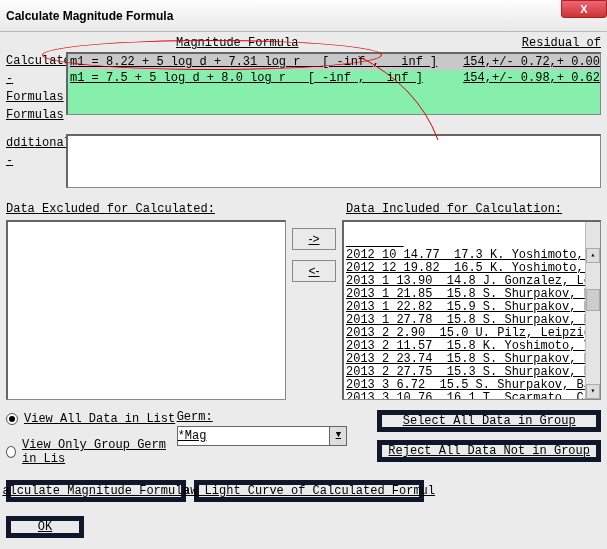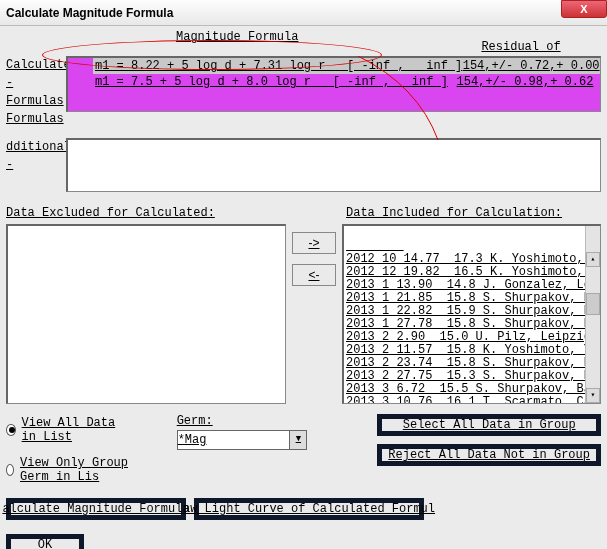--- a/index.html
+++ b/index.html
@@ -8,55 +8,55 @@
     font-family: "Courier New", monospace;
     font-size: 12px;
     background: #ebebeb;
     width: 607px; height: 549px;
     overflow: hidden;
     color: #000;
   }
   .titlebar {
     background: linear-gradient(#fdfdfd,#e8e8e8);
     border-bottom: 1px solid #bbb;
-    height: 26px;
+    height: 32px;
     display: flex; align-items: center;
     padding-left: 6px;
     font-family: Arial, sans-serif;
     font-size: 12px; font-weight: bold;
     position: relative;
   }
   .closebtn {
     position: absolute; right: 0; top: 0;
     width: 46px; height: 18px;
     background: linear-gradient(#e67,#c33);
     color: #fff; text-align: center;
     font-family: Arial,sans-serif; font-size: 11px;
     line-height: 17px;
     border: 1px solid #a22;
     border-bottom-left-radius: 3px; border-bottom-right-radius: 3px;
   }
   .content { padding: 4px 6px 6px 6px; text-decoration: underline; }
   .hdrrow { display: flex; }
   .hdr-label { width: 60px; }
   .hdr-mid { flex: 1; text-align: left; padding-left: 110px; }
-  .hdr-right { width: 160px; text-align: center; margin-top: 10px; }
+  .hdr-right { width: 160px; text-align: right; }
   .formula-block { display: flex; margin-top: 2px; }
   .row-labels { width: 60px; display: flex; flex-direction: column; }
   .row-labels div { height: 18px; line-height: 18px; }
   .formula-list {
-    flex: 1; background: #d946ef;
+    flex: 1; background: #86efac;
     border: 1px solid #888;
     border-top: 2px solid #666; border-left: 2px solid #666;
-    height: 56px; overflow: hidden; padding-left: 25px;
+    height: 63px; overflow: hidden;
   }
   .formula-row { display: flex; height: 16px; line-height: 16px; padding-left: 2px; white-space: pre; }
   .formula-row.selected { background: #c8c8c8; }
   .formula-text { flex: 1; }
-  .residual { width: 150px; text-align: center; }
+  .residual { width: 150px; text-align: right; }
   .addl-block { display: flex; margin-top: 10px; }
   .addl-list { flex: 1; background: #fff; border: 1px solid #888; border-top: 2px solid #666; border-left: 2px solid #666; height: 54px; }
   .spacer { height: 10px; }
   .data-section { margin-top: 4px; }
   .data-hdr { display: flex; }
   .data-hdr-left { width: 280px; }
   .data-hdr-right { flex: 1; padding-left: 60px; }
   .data-body { display: flex; margin-top: 4px; }
   .list-excl {
     width: 280px; height: 180px; background: #fff;
@@ -72,21 +72,21 @@
   .list-incl {
     flex: 1; height: 180px; background: #fff;
     border: 1px solid #888; border-top: 2px solid #666; border-left: 2px solid #666;
     overflow: hidden; padding: 1px 2px; line-height: 13px;
     white-space: pre;
     position: relative;
   }
   .scroll-ind { position:absolute; right:0; top:0; width:15px; height:100%; background:#e4e4e4; border-left:1px solid #bbb;}
   .scroll-arrow { height:15px; background:#ddd; border:1px solid #aaa; font-size:8px; text-align:center; line-height:12px;}
   .scroll-thumb { height:22px; background:#ccc; border:1px solid #aaa; margin-top:0;}
-  .lower { margin-top: 10px; display: flex; align-items: flex-start; gap: 40px; }
+  .lower { margin-top: 10px; display: flex; align-items: flex-start; }
   .radio-col { width: 200px; display: flex; flex-direction: column; gap: 12px; padding-top: 2px;}
   .radio-row { display: flex; align-items: center; gap: 6px; }
   .radio { width: 12px; height: 12px; border: 1px solid #555; border-radius: 50%; background: #fff; position: relative; }
   .radio.sel::after { content:""; position:absolute; left:2px; top:2px; width:6px; height:6px; background:#000; border-radius:50%; }
   .group-col { width: 200px; }
   .group-label { margin-bottom: 2px; }
   .combo { display: flex; height: 20px; }
   .combo-text { flex:1; background:#fff; border:1px solid #666; border-right:none; line-height:18px; padding-left:0; }
   .combo-btn { width:18px; background:#ddd; border:1px solid #666; text-align:center; line-height:16px; font-size:9px;}
   .right-btn-col { flex:1; display:flex; flex-direction:column; gap:8px; padding-left: 30px;}

